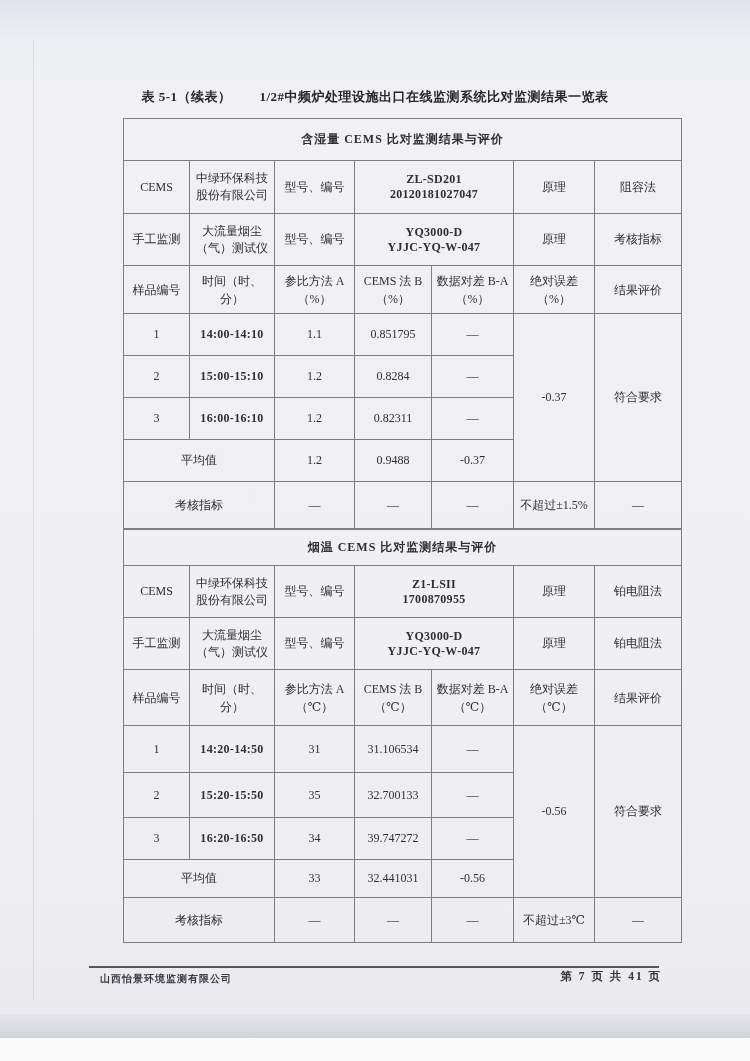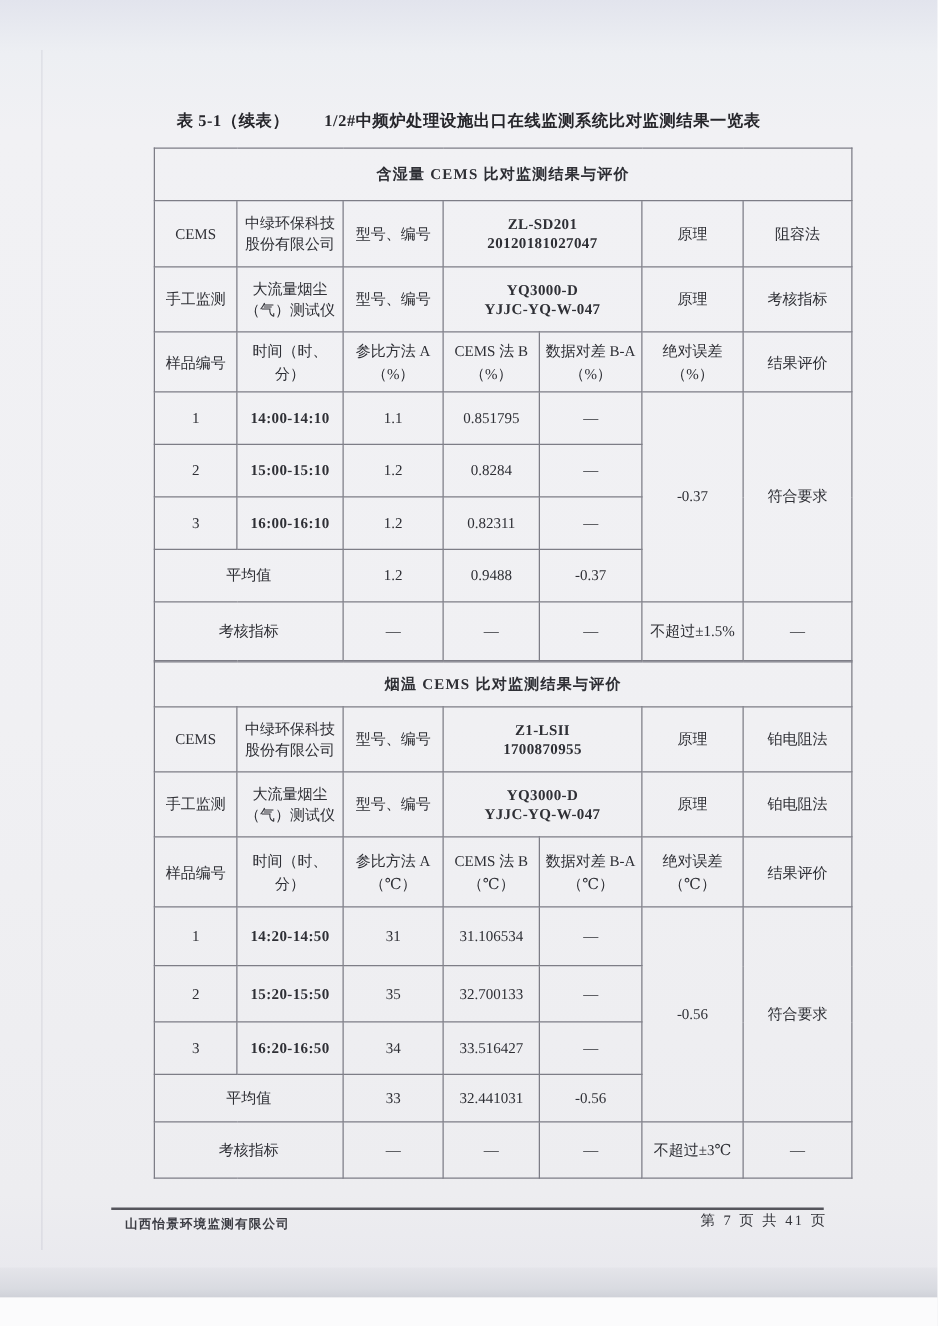--- a/index.html
+++ b/index.html
@@ -53,21 +53,21 @@
   .footer-rule{
     position:absolute;left:89px;top:966px;width:570px;height:2px;
     background:#55555c;
   }
   .footer-company{
     position:absolute;left:100px;top:972px;
     font-size:10px;font-weight:bold;color:#3c3d44;letter-spacing:1px;
   }
   .footer-page{
     position:absolute;right:88px;top:969px;
-    font-size:11.5px;font-weight:normal;color:#33343a;letter-spacing:2px;text-align:right;
+    font-size:11.5px;font-weight:bold;color:#33343a;letter-spacing:2px;text-align:right;
   }
 </style>
 </head>
 <body>
 
 <div class="page">
 
   <div class="fold-line"></div>
 
   <div class="doc-title"><span>表 5-1（续表）</span><span class="gap"></span><span>1/2#中频炉处理设施出口在线监测系统比对监测结果一览表</span></div>
@@ -221,21 +221,21 @@
         <td>2</td>
         <td class="time">15:20-15:50</td>
         <td>35</td>
         <td>32.700133</td>
         <td>—</td>
       </tr>
       <tr style="height:42px">
         <td>3</td>
         <td class="time">16:20-16:50</td>
         <td>34</td>
-        <td>33.516427</td>
+        <td>39.747272</td>
         <td>—</td>
       </tr>
       <tr style="height:38px">
         <td colspan="2" class="label">平均值</td>
         <td>33</td>
         <td>32.441031</td>
         <td>-0.56</td>
       </tr>
       <tr style="height:45px">
         <td colspan="2" class="label">考核指标</td>

